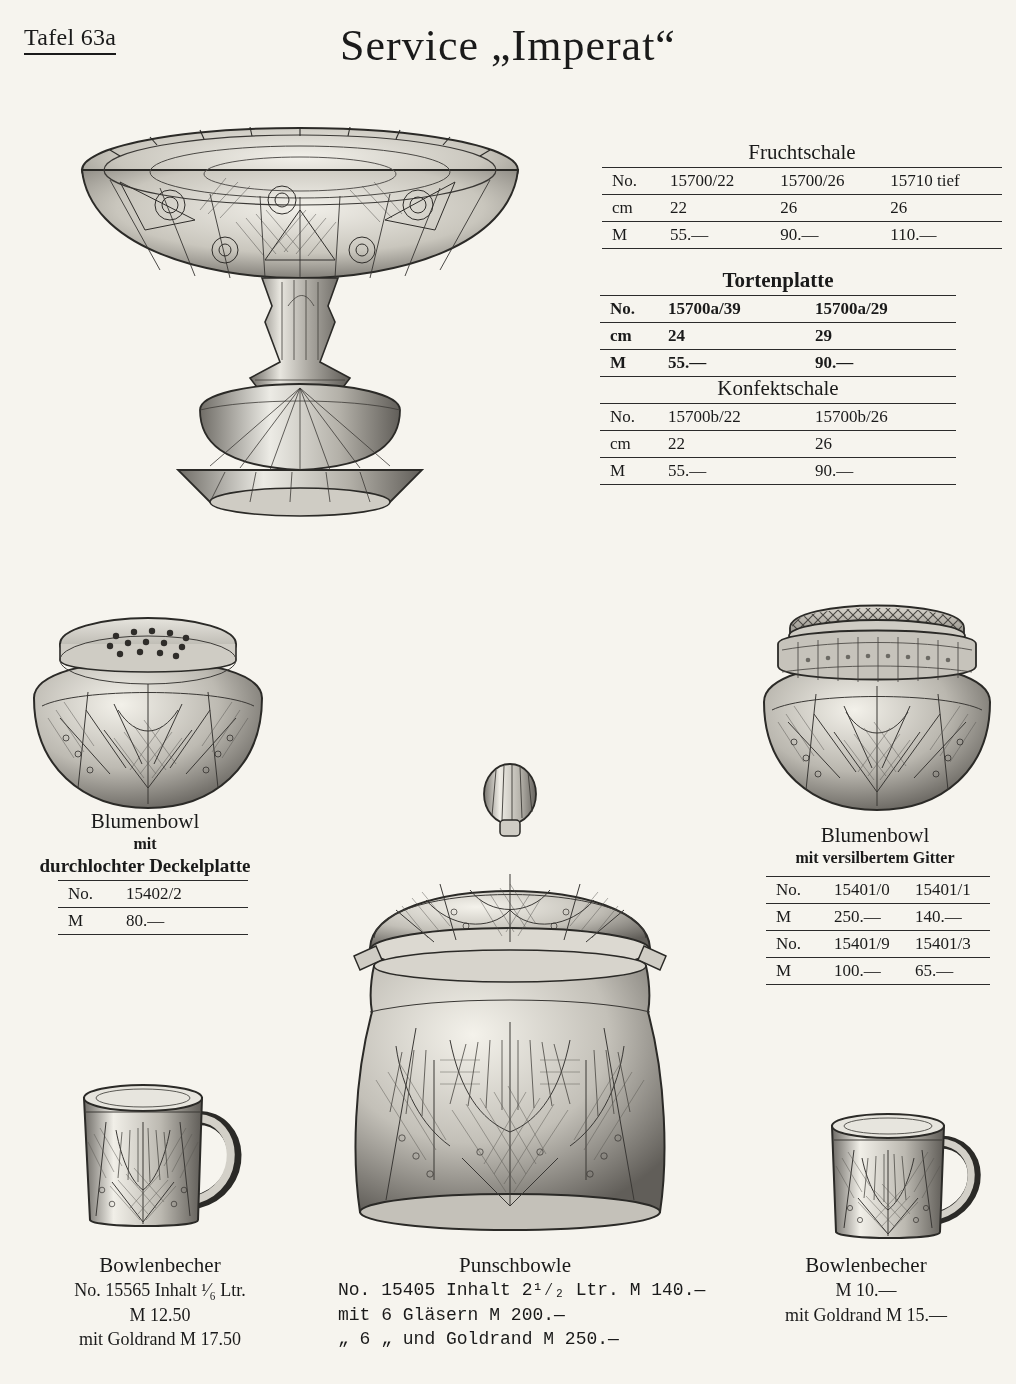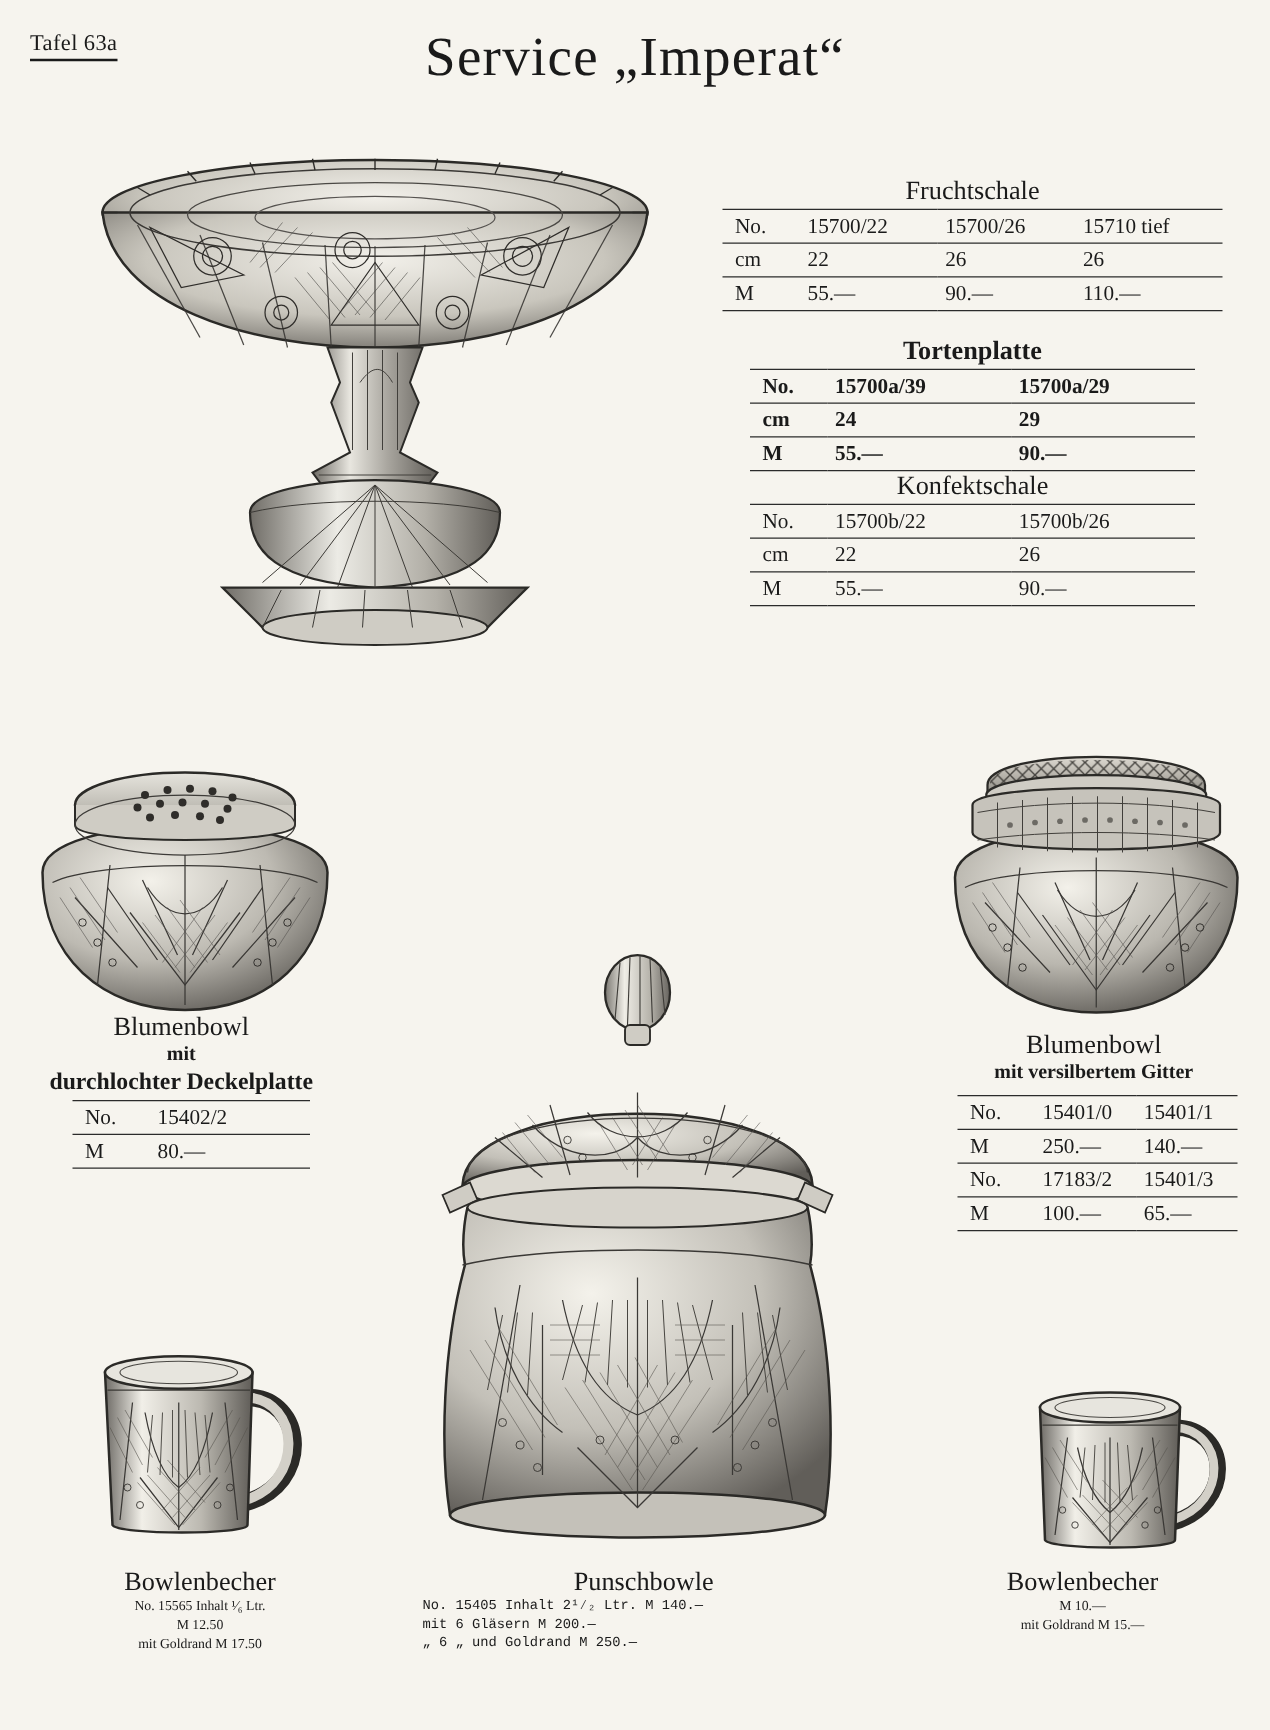--- a/index.html
+++ b/index.html
@@ -18,21 +18,21 @@
   .page {
     position: absolute;
     inset: 0;
     background: #f6f4ee;
   }
   
   .plate-label {
     position: absolute;
     left: 24px;
     top: 24px;
-    font-size: 18px;
+    font-size: 24px;
     letter-spacing: 0.3px;
     border-bottom: 2px solid #1a1a1a;
     padding-bottom: 2px;
   }
   .page-title {
     position: absolute;
     left: 0;
     right: 0;
     top: 20px;
     text-align: center;
@@ -78,21 +78,21 @@
   .caption .big {
     font-size: 21px;
   }
   .caption .small {
     font-size: 16px;
   }
   .caption .bold {
     font-weight: bold;
   }
   .cap-lines {
-    font-size: 11px;
+    font-size: 18px;
     line-height: 1.35;
   }
   .cap-lines .row {
     white-space: nowrap;
   }
   
   .illu {
     position: absolute;
   }
   .illu svg { display: block; }
@@ -200,21 +200,21 @@
       <g stroke="#3c3a36" stroke-width="0.8" fill="none">
         <path d="M250 278 L160 356 M250 278 L190 358 M250 278 L220 360 M250 278 L250 360
                  M250 278 L280 360 M250 278 L310 358 M250 278 L340 356"></path>
         <path d="M150 300 C 200 288, 300 288, 350 300"></path>
         <path d="M160 392 L175 362 M200 392 L206 362 M240 392 L242 362
                  M280 392 L276 362 M320 392 L310 362"></path>
       </g>
     </svg>
   </div>
 
-  <div class="table-block" style="left:578px; top:140px; width:400px;">
+  <div class="table-block" style="left:602px; top:140px; width:400px;">
     <div class="tbl-title">Fruchtschale</div>
     <table class="spec">
       <tbody>
         <tr>
           <td class="lbl">No.</td>
           <td>15700/22</td>
           <td>15700/26</td>
           <td>15710 tief</td>
         </tr>
         <tr>
@@ -441,21 +441,21 @@
           <td>15401/0</td>
           <td>15401/1</td>
         </tr>
         <tr>
           <td class="lbl">M</td>
           <td>250.—</td>
           <td>140.—</td>
         </tr>
         <tr>
           <td class="lbl">No.</td>
-          <td>17183/2</td>
+          <td>15401/9</td>
           <td>15401/3</td>
         </tr>
         <tr>
           <td class="lbl">M</td>
           <td>100.—</td>
           <td>65.—</td>
         </tr>
       </tbody>
     </table>
   </div>

